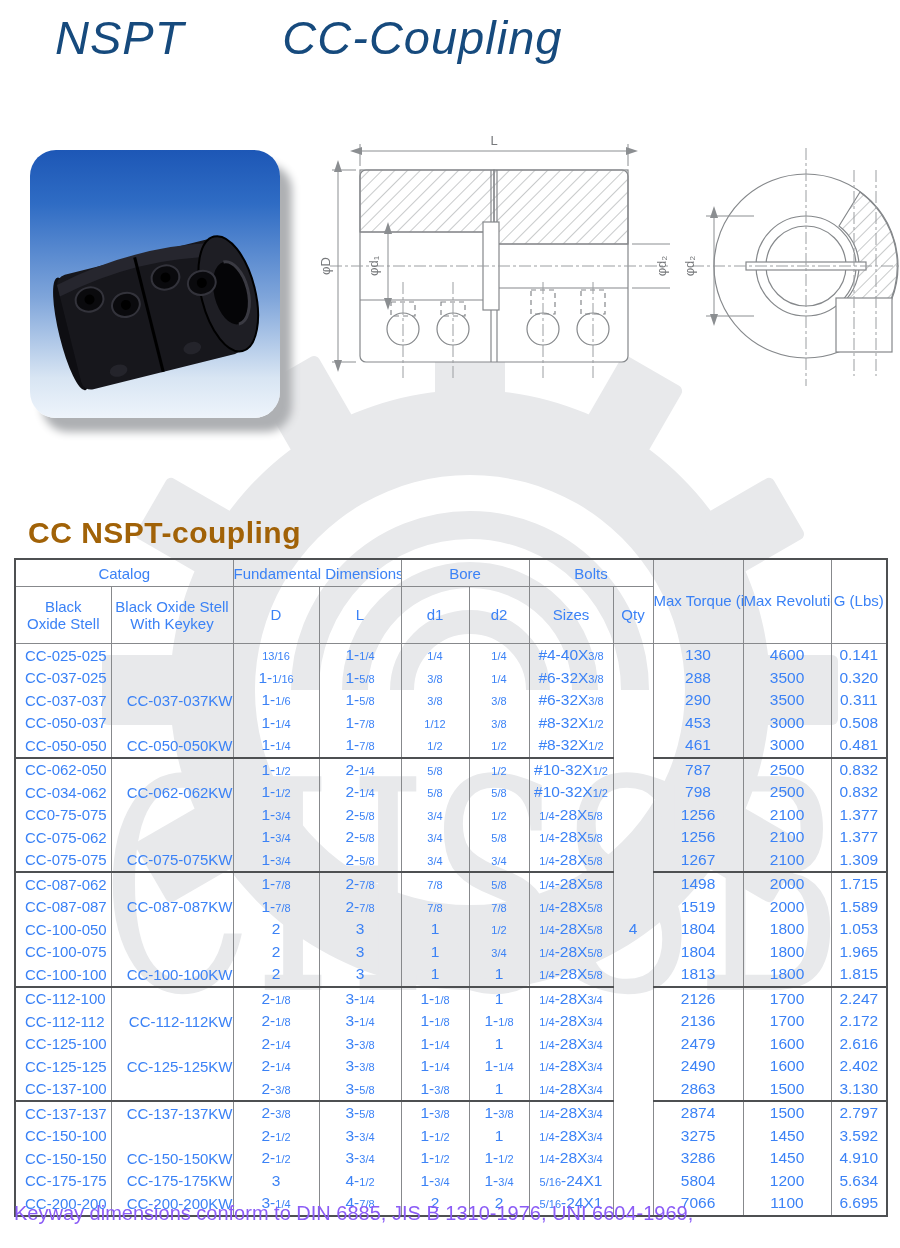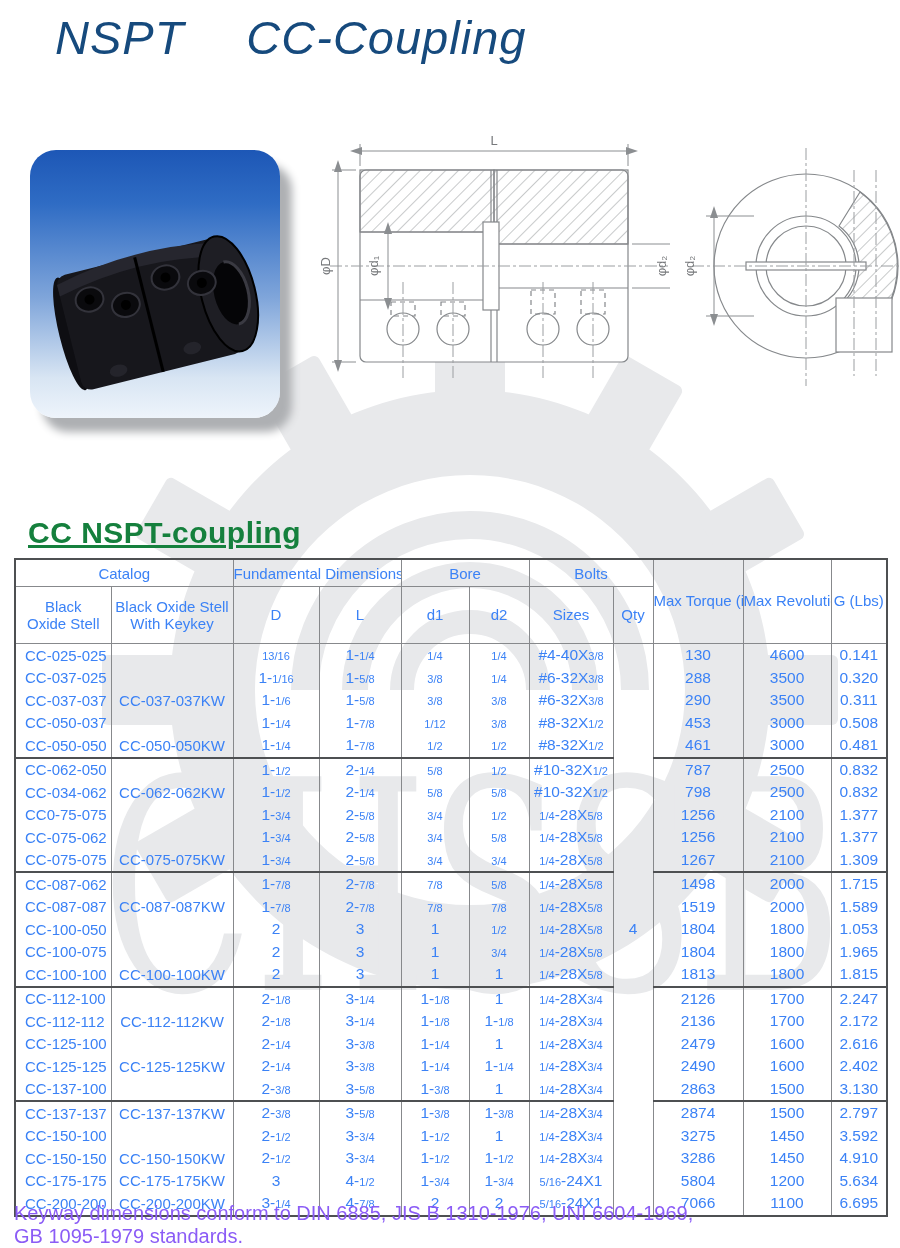--- a/index.html
+++ b/index.html
@@ -6,42 +6,42 @@
   body{
     width:900px;height:1248px;position:relative;background:#ffffff;
     font-family:"Liberation Sans",sans-serif;overflow:hidden;
   }
   .layer{position:absolute;}
   
   #watermark{left:40px;top:350px;z-index:0;}
   
   .title{left:55px;top:10px;z-index:2;white-space:nowrap;}
   .title span{font-style:italic;font-weight:400;font-size:47px;letter-spacing:1px;color:#164a7d;}
-  .title .t2{margin-left:62px;}
+  .title .t2{margin-left:98px;}
   
   .photo{left:30px;top:150px;width:250px;height:268px;border-radius:26px;
     background:linear-gradient(180deg,#1d57b6 0%,#2f6cc4 20%,#7fa5da 55%,#d8e5f3 85%,#eef4fb 100%);
     box-shadow:12px 14px 8px #aeb0b3;z-index:2;}
   .photo svg{position:absolute;left:0;top:0;}
   
   #sideview{left:318px;top:132px;z-index:2;}
   #endview{left:676px;top:140px;z-index:2;}
   .dwg text{font-family:"Liberation Sans",sans-serif;font-size:13px;fill:#77797c;}
   
-  .heading{left:28px;top:516px;z-index:2;font-size:30px;font-weight:bold;color:#15803d;letter-spacing:0.5px;text-decoration:underline;}
+  .heading{left:28px;top:516px;z-index:2;font-size:30px;font-weight:bold;color:#a16207;letter-spacing:0.5px;}
   
   .tablewrap{left:14px;top:558px;z-index:2;}
   table.ctable{border-collapse:collapse;table-layout:fixed;width:872px;color:#3b82f6;background:transparent;border:2px solid #4e5052;}
   .ctable th,.ctable td{border:1px solid #87898c;padding:0;text-align:center;font-weight:normal;overflow:hidden;}
   .ctable thead tr.g th{height:26px;font-size:15px;white-space:nowrap;}
   .ctable thead tr.s th{height:56px;font-size:15px;white-space:pre-line;line-height:1.14;}
   .ctable th.tall{white-space:pre-line;font-size:15px;line-height:1.25;}
   .ctable tbody td{height:22.5px;font-size:15.5px;border-top:none;border-bottom:none;white-space:nowrap;}
   .ctable tbody td.cat{text-align:left;padding-left:9px;font-size:15px;}
-  .ctable tbody td.cat2{font-size:15px;}
+  .ctable tbody td.cat2{font-size:15px;text-align:right;}
   .ctable tbody tr.group-start td{border-top:2px solid #4e5052;}
   .fr{font-size:11px;}
   .qty-cell{font-size:16px;vertical-align:middle;}
   
   .footer{left:14px;top:1202px;z-index:2;color:#8b5cf6;font-size:20px;line-height:23px;}
 </style>
 </head>
 <body>
 
 <div class="layer" id="watermark">
@@ -526,14 +526,13 @@
           <td>7066</td>
           <td>1100</td>
           <td>6.695</td>
         </tr>
       </tbody>
   </table>
 </div>
 
 <div class="layer footer">
   <div>Keyway dimensions conform to DIN 6885, JIS B 1310-1976, UNI 6604-1969,</div>
-  <div>GB 1095-1979 standards.</div>
 </div>
 
 </body></html>

